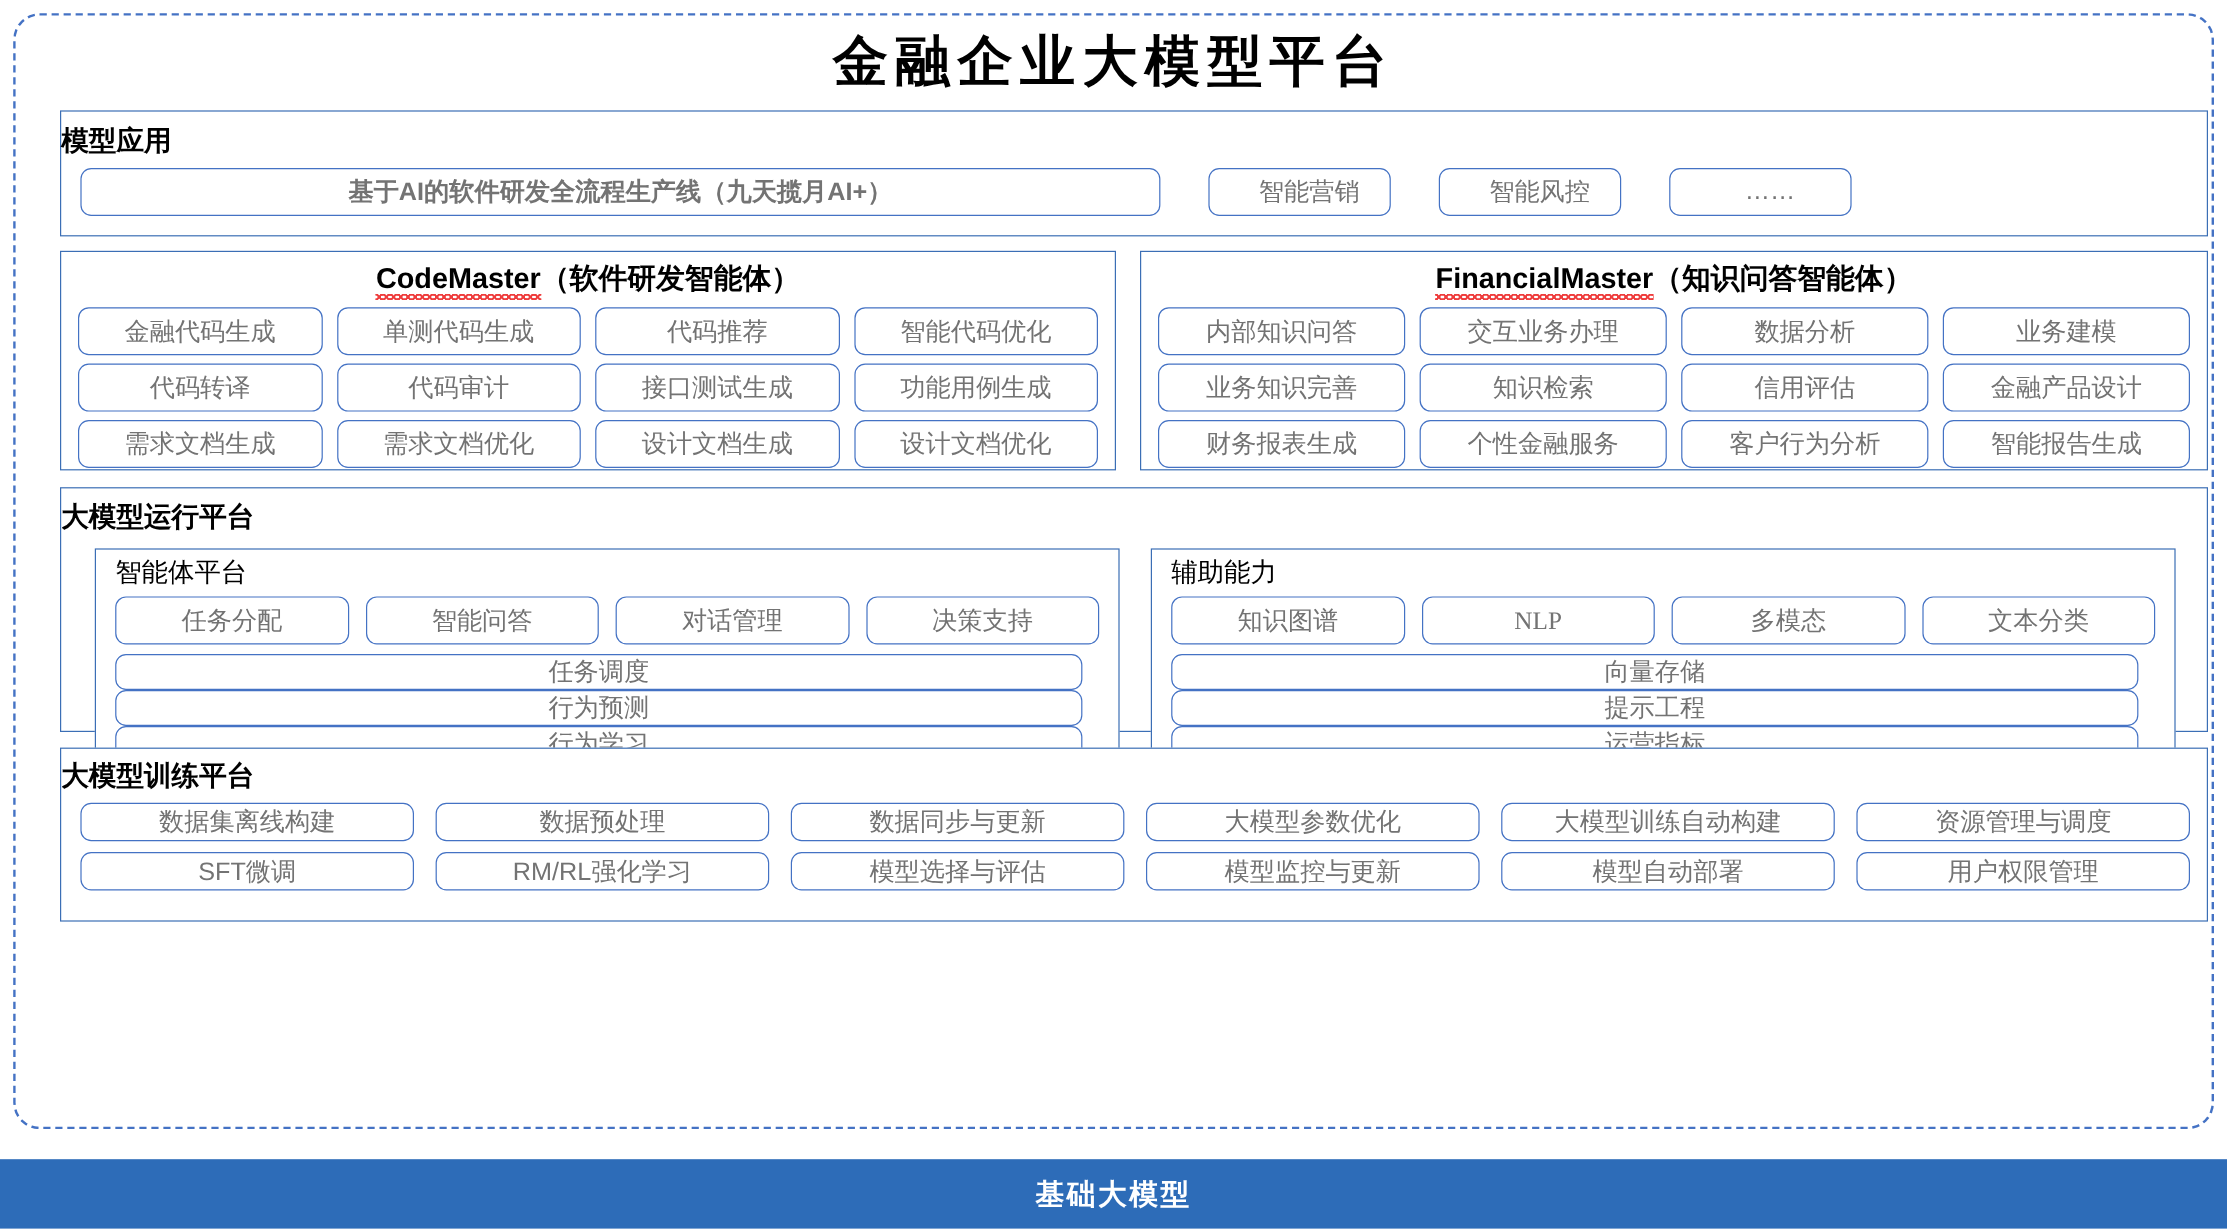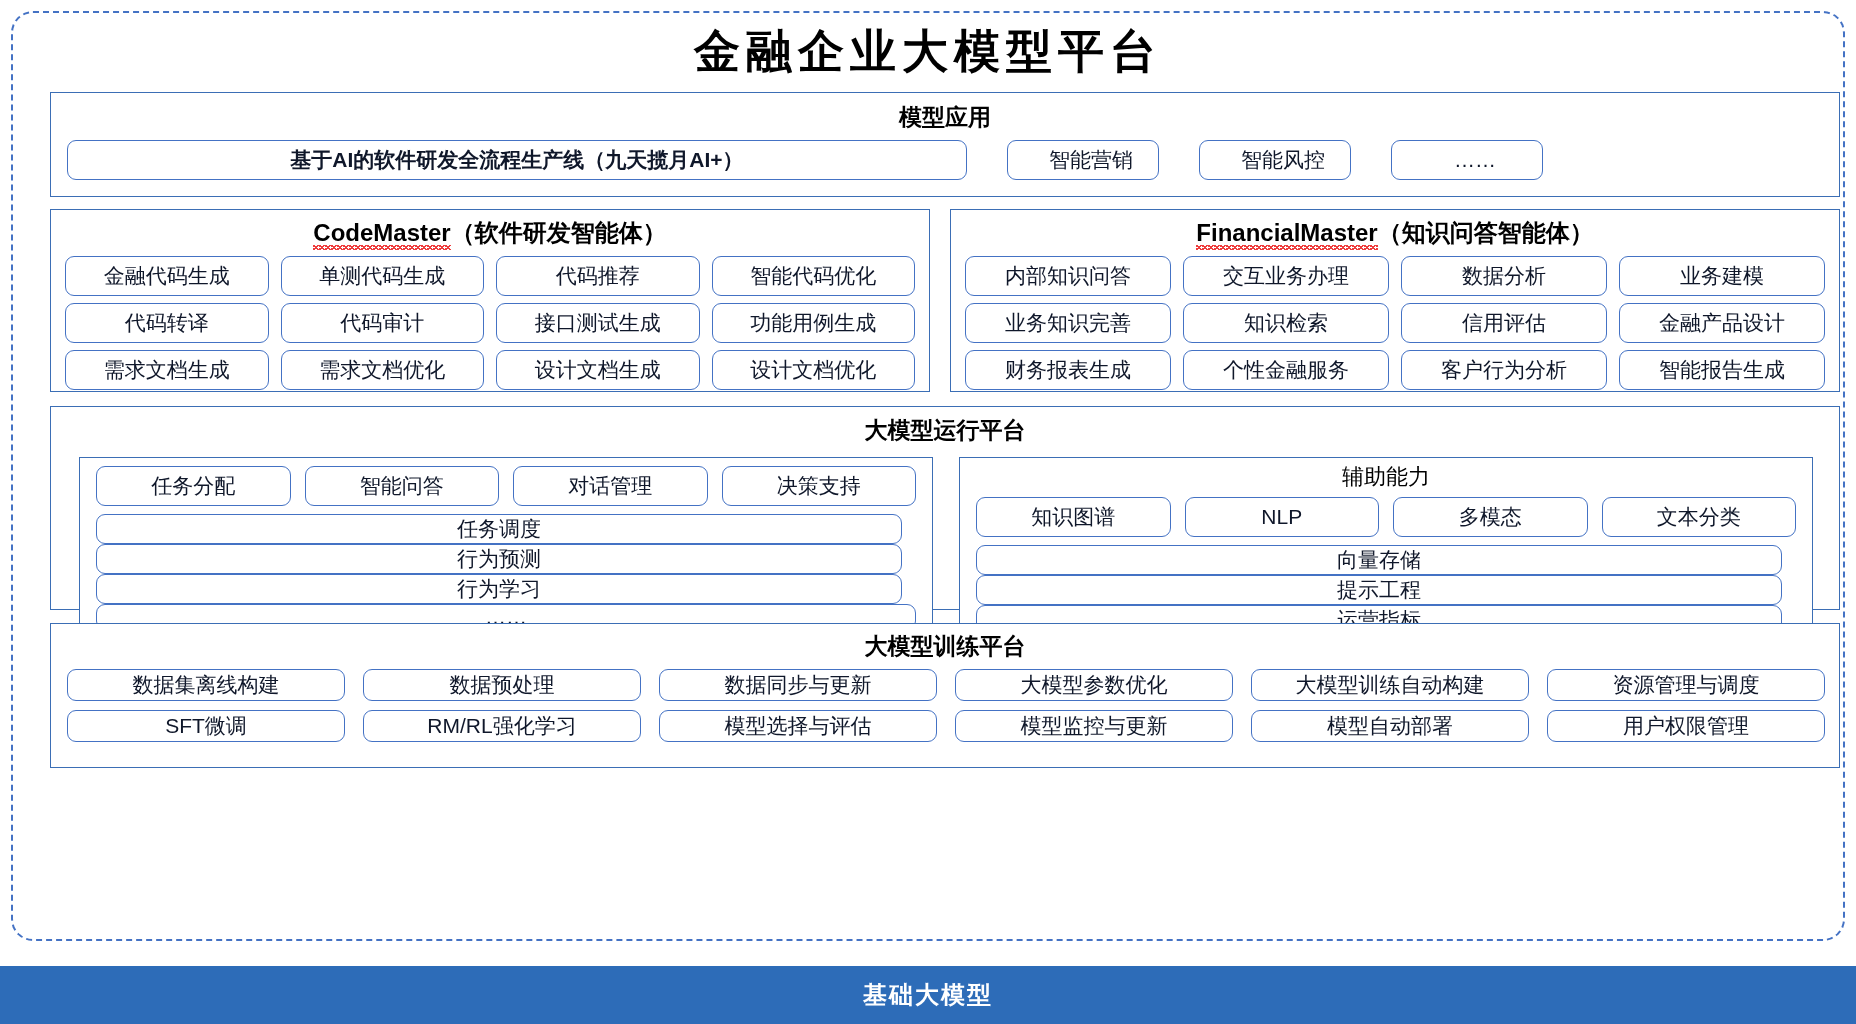--- a/index.html
+++ b/index.html
@@ -36,42 +36,42 @@
   }
 
   
   .panel{
     position:absolute;
     border:1px solid #3B6EB5;
     box-sizing:border-box;
     background:#ffffff;
   }
   .panel-title{
-    text-align:center;
+    text-align:left;
     font-size:23px;
     font-weight:700;
     color:#000000;
     line-height:1;
     font-family:Liberation Serif, serif;
   }
   .panel-title.sub{
     font-weight:400;
     font-size:22px;
   }
 
   
   .chip{
     border:1px solid #4472C4;
     border-radius:9px;
     box-sizing:border-box;
     display:flex;
     align-items:center;
     justify-content:center;
     font-size:21px;
-    color:#0f172a;
+    color:#737373;
     background:#ffffff;
     height:42px;
     text-align:center;
     white-space:nowrap;
     padding:0 4px;
   }
   .chip.wide-label{font-size:20px;}
 
   .row{display:flex;}
 
@@ -143,21 +143,21 @@
     gap:26px;
   }
   .subpanel{
     border:1px solid #3B6EB5;
     box-sizing:border-box;
     flex:1;
     padding:8px 16px 12px 16px;
     background:#fff;
   }
   .subpanel .panel-title.sub{margin-bottom:9px;}
-  .subpanel .row{margin-bottom:8px;}
+  .subpanel .row{margin-bottom:8px;font-family:Liberation Serif, serif;}
   .subpanel .row:last-child{margin-bottom:0;flex-direction:column;}
   .subpanel .chip{flex:1; margin-right:14px; height:40px;}
   .subpanel .chip:last-child{margin-right:0;}
 
   
   #sec-train{left:50px; top:623px; width:1790px; height:145px;}
   #sec-train > .panel-title{margin-top:11px;}
   .train-grid{
     position:absolute;
     left:16px; top:45px;
@@ -250,20 +250,21 @@
       <div class="chip">智能报告生成</div>
     </div>
   </div>
 </div>
 
 <div class="panel" id="sec-run">
   <div class="panel-title">大模型运行平台</div>
   <div class="run-cols">
 
     <div class="subpanel">
+      <div class="panel-title sub">智能体平台</div>
       <div class="row">
         <div class="chip">任务分配</div>
         <div class="chip">智能问答</div>
         <div class="chip">对话管理</div>
         <div class="chip">决策支持</div>
       </div>
       <div class="row">
         <div class="chip">任务调度</div>
         <div class="chip">行为预测</div>
         <div class="chip">行为学习</div>

